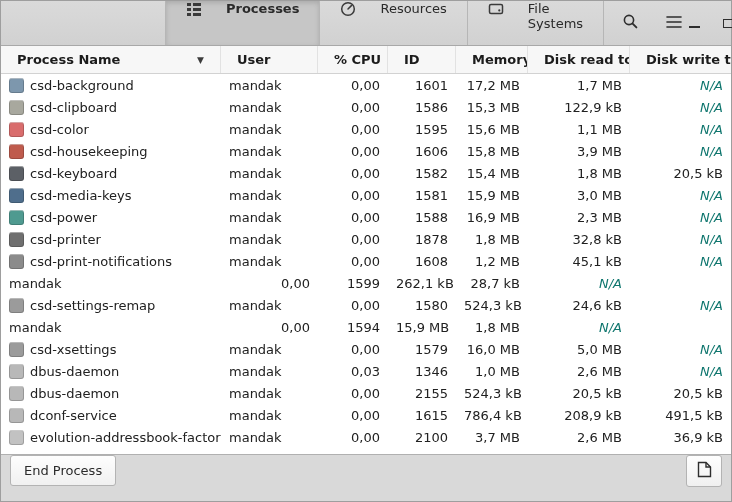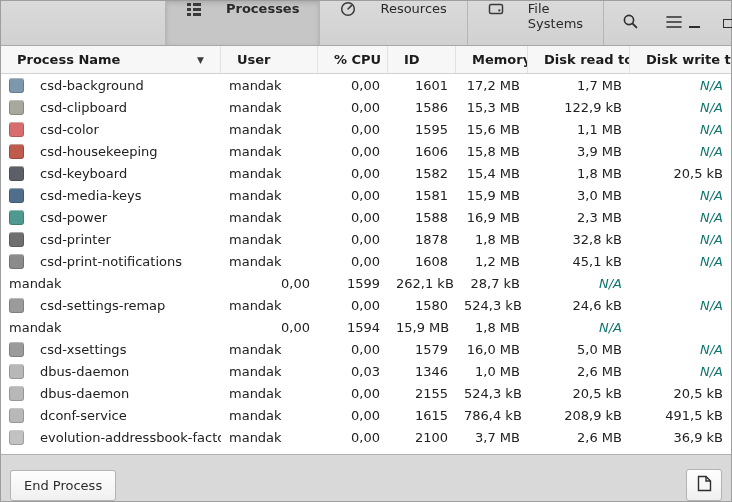--- a/index.html
+++ b/index.html
@@ -80,33 +80,33 @@
   .sort {
     margin-left: auto; font-size: 9px; color: #3c3c3c; padding-left: 6px;
   }
   .tbody { flex: 1 1 auto; overflow: hidden; background: #fff; }
   .tr { height: 22px; align-items: center; }
   .td {
     padding: 0 8px; overflow: hidden; white-space: nowrap; color: #212121;
   }
   .td.num { text-align: right; }
   .td.na { font-style: italic; color: #0f766e; }
-  .name-cell { display: flex; align-items: center; gap: 16px; }
+  .name-cell { display: flex; align-items: center; gap: 6px; }
   .picon {
     width: 15px; height: 15px; flex: 0 0 15px;
     border-radius: 3px;
     box-shadow: inset 0 1px 0 rgba(255,255,255,0.45), inset 0 0 0 1px rgba(0,0,0,0.18);
   }
 
   
   .footer {
     flex: 0 0 47px;
     background: #d9d9d9;
     border-top: 1px solid #b0b0b0;
-    display: flex; align-items: flex-end;
+    display: flex; align-items: flex-start;
     padding: 0 9px;
   }
   .end-btn {
     padding: 7px 13px;
     background: linear-gradient(#fefefe, #f0f0f0);
     border: 1px solid #b3b3b3; border-radius: 3px;
     color: #2b2b2b; font-size: 13px;
     font-family: inherit;
   }
   .doc-btn {

